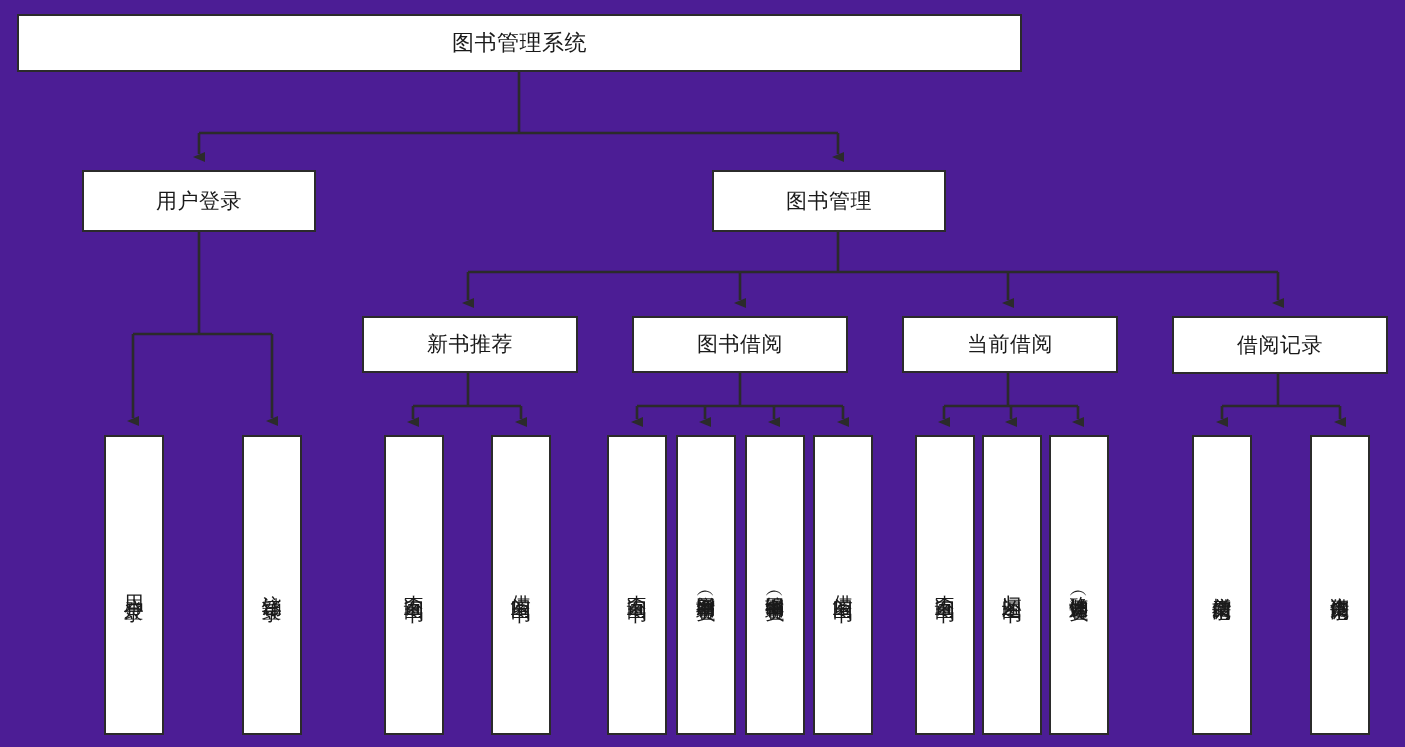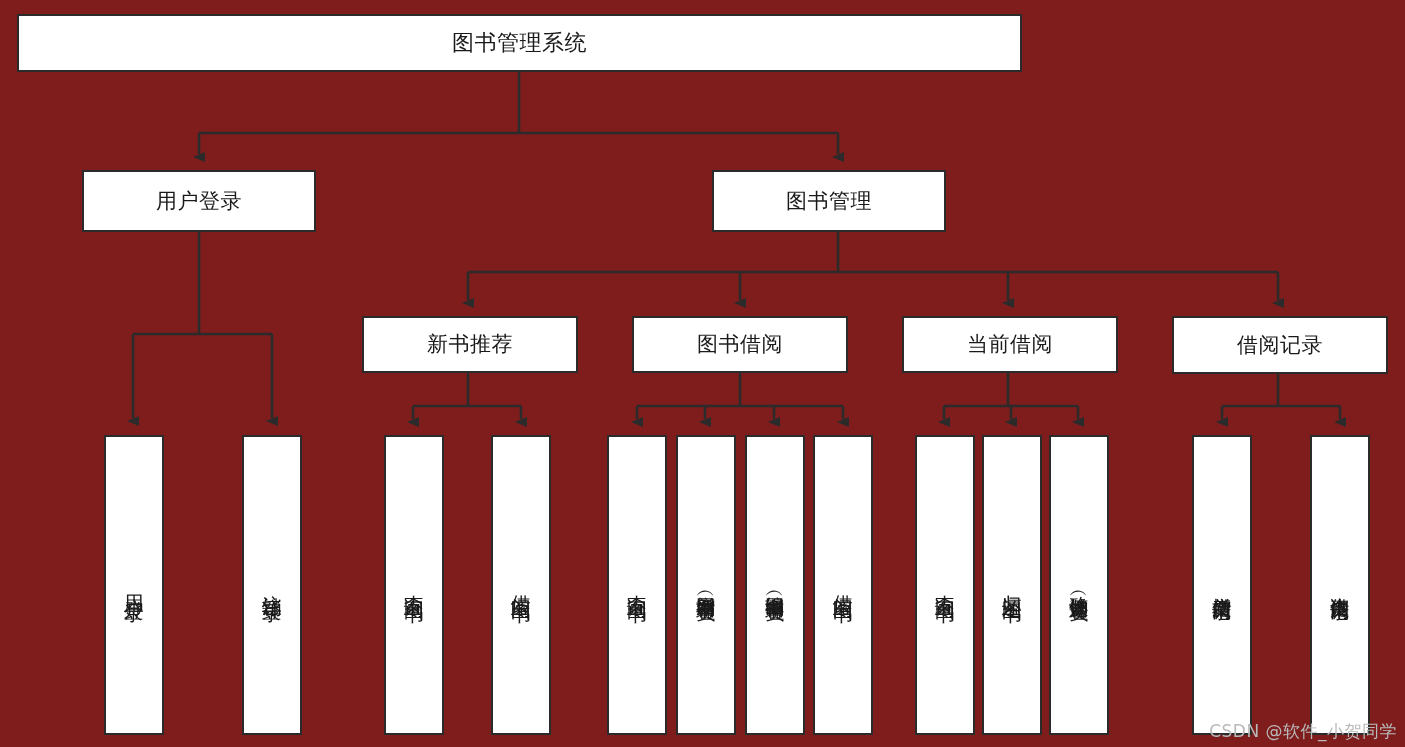--- a/index.html
+++ b/index.html
@@ -8,21 +8,21 @@
     padding: 0;
     background: #ffffff;
   }
   body {
     font-family: "DejaVu Sans", "Liberation Sans", sans-serif;
   }
   #diagram-root {
     position: relative;
     width: 1405px;
     height: 747px;
-    background: #7f1d1d;
+    background: #4c1d95;
     overflow: hidden;
   }
   #edges-layer {
     position: absolute;
     left: 0;
     top: 0;
     width: 1405px;
     height: 747px;
     pointer-events: none;
   }
@@ -198,15 +198,14 @@
     <span class="node-label">确认归还（管理员）</span>
   </div>
 
   <div class="node vert tall-text" style="left:1192px; top:435px; width:60px; height:300px;">
     <span class="node-label">新增借阅记录</span>
   </div>
   <div class="node vert tall-text" style="left:1310px; top:435px; width:60px; height:300px;">
     <span class="node-label">查询借阅记录</span>
   </div>
 
-  <div id="watermark">CSDN @软件_小贺同学</div>
 
 </div>
 
 </body></html>

